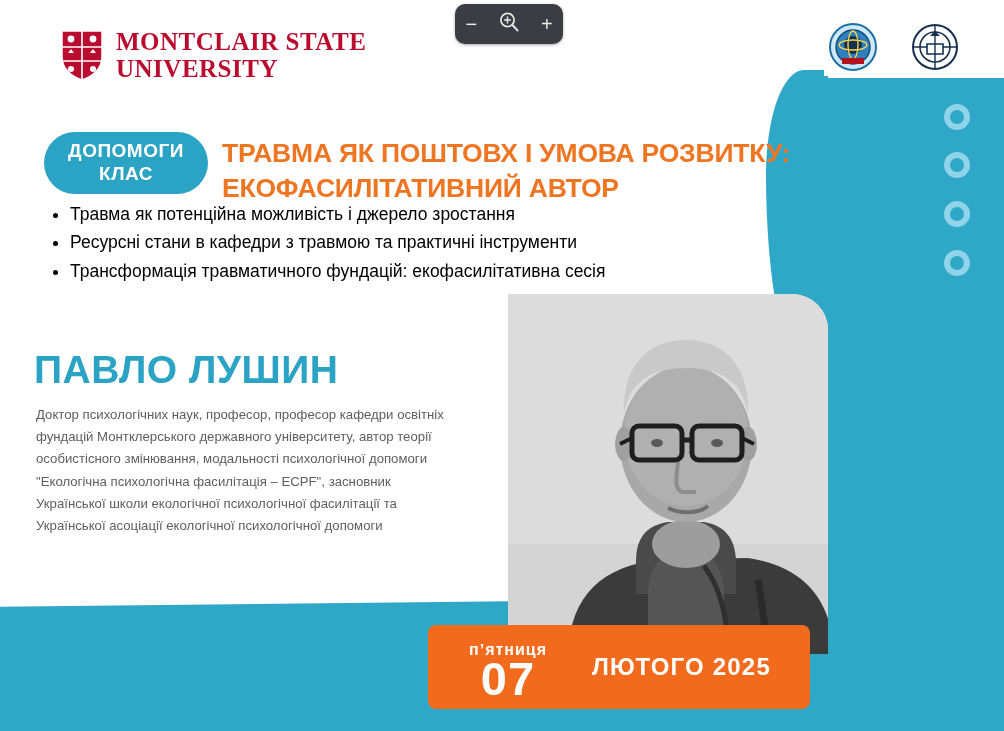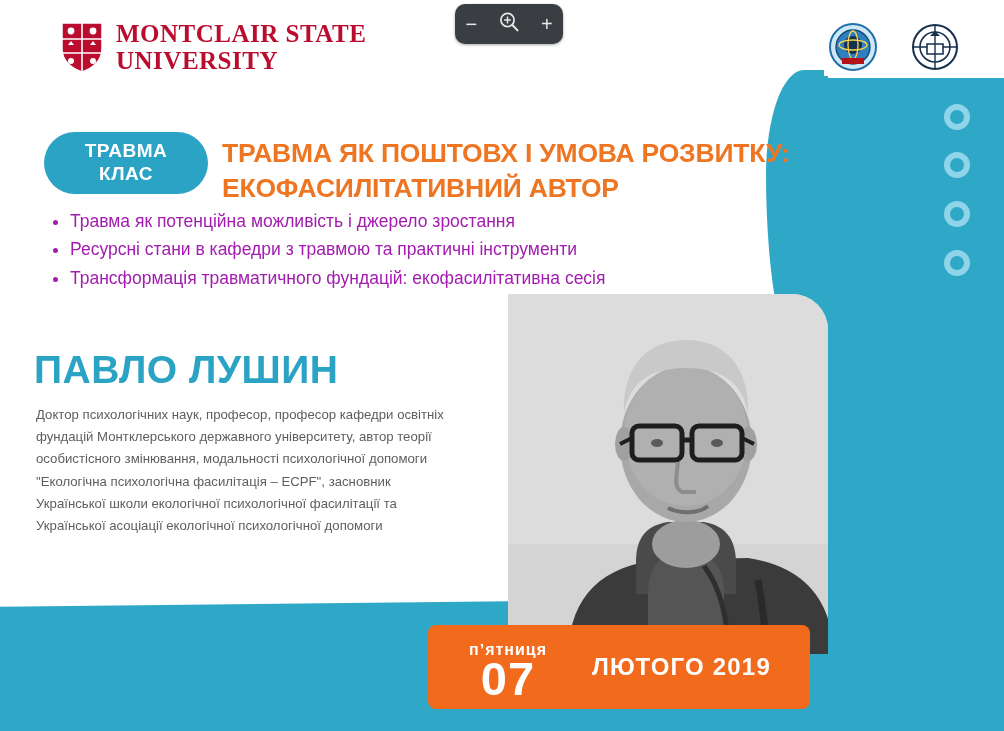--- a/index.html
+++ b/index.html
@@ -49,21 +49,21 @@
   .ring {
     position: absolute;
     width: 26px; height: 26px;
     border: 6px solid #8fd4e8;
     border-radius: 50%;
   }
 
   
   .msu-logo {
     position: absolute;
-    left: 60px; top: 20px;
+    left: 60px; top: 28px;
     display: flex; align-items: center; gap: 12px;
   }
   .msu-shield {
     width: 44px; height: 52px;
     position: relative;
   }
   .msu-text {
     color: #ba0c2f;
     font-family: "Liberation Serif", serif;
     font-weight: bold;
@@ -176,23 +176,23 @@
     color: #ee7623;
     font-size: 26.5px;
     font-weight: bold;
     line-height: 1.32;
     letter-spacing: -0.2px;
   }
 
   
   .bullets {
     position: absolute;
-    left: 44px; top: 207px;
+    left: 44px; top: 200px;
     width: 780px;
-    color: #a21caf;
+    color: #000000;
     font-size: 17.5px;
     line-height: 1.62;
   }
   .bullets li { margin-left: 26px; }
 
   
   .speaker-name {
     position: absolute;
     left: 34px; top: 348px;
     color: #2aa3c4;
@@ -347,21 +347,21 @@
       <svg width="22" height="22" viewBox="0 0 22 22">
         <circle cx="9.5" cy="9" r="6.6" fill="none" stroke="#e8e8e8" stroke-width="1.7"></circle>
         <path d="M9.5 5.6 V12.4 M6.1 9 H12.9" stroke="#e8e8e8" stroke-width="1.5"></path>
         <path d="M14.4 14 L19.5 19.4" stroke="#e8e8e8" stroke-width="2" stroke-linecap="round"></path>
       </svg>
     </span>
     <span class="zbtn">+</span>
   </div>
 
   <div class="badge-master">
-    <span>ТРАВМА</span>
+    <span>ДОПОМОГИ</span>
     <span>КЛАС</span>
   </div>
 
   <div class="title">
     <div>ТРАВМА ЯК ПОШТОВХ І УМОВА РОЗВИТКУ:</div>
     <div>ЕКОФАСИЛІТАТИВНИЙ АВТОР</div>
   </div>
 
   <ul class="bullets">
     <li>Травма як потенційна можливість і джерело зростання</li>
@@ -399,17 +399,17 @@
     </svg>
   </div>
 
 
   <div class="date-panel">
     <div class="date-left">
       <div class="date-weekday">пʼятниця</div>
       <div class="date-day">07</div>
     </div>
     <div class="date-right">
-      <div class="date-month">ЛЮТОГО 2019</div>
+      <div class="date-month">ЛЮТОГО 2025</div>
     </div>
   </div>
 
 </div>
 
 </body></html>

